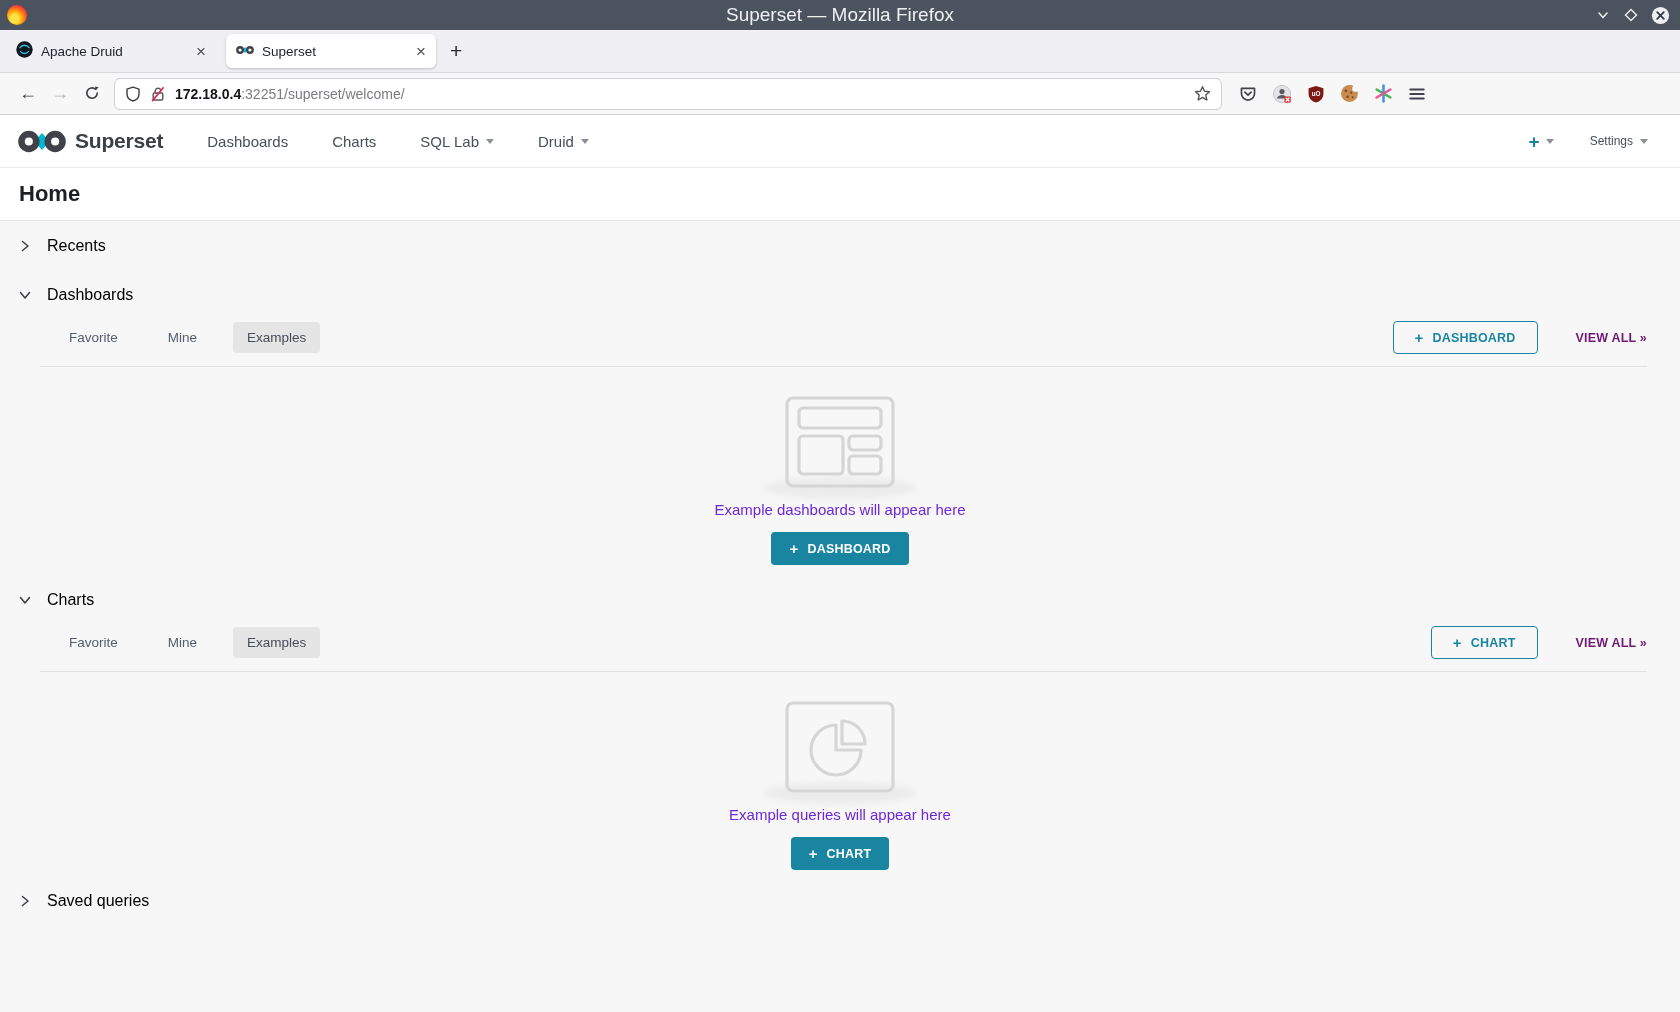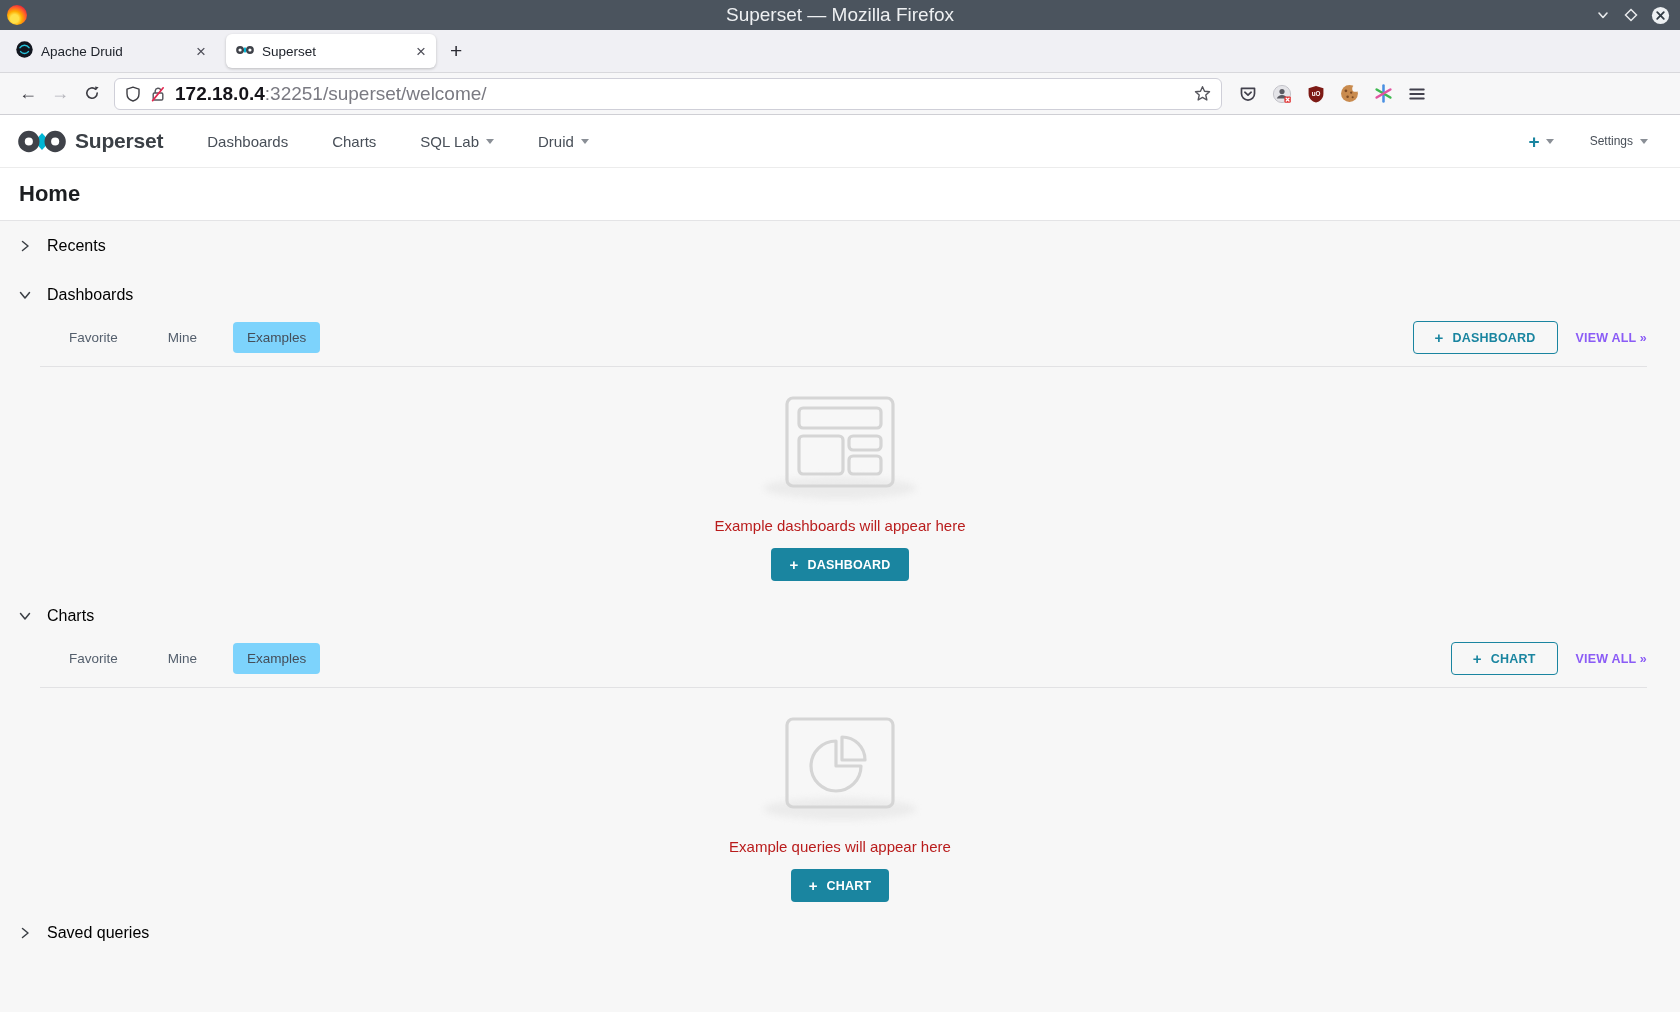--- a/index.html
+++ b/index.html
@@ -23,21 +23,21 @@
   .tab .tab-title { flex:1; white-space:nowrap; overflow:hidden; }
   .tab .tab-close { color:#4e4e58; font-size:17px; line-height:1; }
   .newtab-btn { margin-left:14px; font-size:21px; color:#2b2b33; }
 
   
   .urlrow { height:42px; background:#f7f7f8; border-bottom:1px solid #cfcfd4; display:flex; align-items:center; padding:0 12px; }
   .nav-arrow { font-size:18px; color:#3c3c43; width:32px; text-align:center; }
   .nav-arrow.disabled { color:#b4b4bb; }
   .urlfield { width:1108px; height:32px; margin-left:6px; background:#fff; border:1px solid #cfcfd8; border-radius:6px;
     display:flex; align-items:center; padding:0 10px; gap:9px; }
-  .url-text { font-size:19px; color:#7a7a82; white-space:nowrap; }
+  .url-text { font-size:14px; color:#7a7a82; white-space:nowrap; }
   .url-text b { color:#15141a; font-weight:bold; }
   .url-star { margin-left:auto; }
   .browser-actions { display:flex; align-items:center; gap:15px; margin-left:17px; }
   .browser-actions svg, .urlfield svg { display:block; }
 
   
   .ss-nav { height:53px; background:#fff; display:flex; align-items:center; padding:0 18px; border-bottom:1px solid #ececec; }
   .brand { display:flex; align-items:center; gap:9px; }
   .brand-name { font-size:21px; font-weight:bold; color:#3b4046; letter-spacing:-.2px; }
   .ss-menu { display:flex; align-items:center; }
@@ -54,34 +54,34 @@
 
   
   .content { background:#f7f7f7; }
   .section-hdr { display:flex; align-items:center; gap:15px; padding:16px 18px 15px 18px; }
   .section-title { font-size:16px; color:#000000; }
   .chev svg { display:block; }
 
   .subrow { display:flex; align-items:center; padding:2px 33px 0 55px; }
   .subtabs { display:flex; align-items:center;text-align:center; }
   .subtab { font-size:13.5px; color:#545f6d; padding:8px 14px; border-radius:4px; margin-right:22px; }
-  .subtab.selected { background:#7dd3fc; color:#454e59; }
+  .subtab.selected { background:#e5e5e5; color:#454e59; }
   .sub-actions { margin-left:auto; display:flex; align-items:center; }
   .btn-outline { display:flex; align-items:center; gap:9px; border:1px solid #1a85a0; color:#1a85a0; background:transparent;
     border-radius:4px; padding:8px 21px; font-family:"Liberation Sans",sans-serif; font-size:12.5px; font-weight:bold; letter-spacing:.2px; }
   .btn-outline .bplus, .btn-fill .bplus { font-size:15px; font-weight:bold; line-height:1; }
-  .view-all { margin-left:18px; color:#8b5cf6; font-size:12.5px; font-weight:bold; letter-spacing:.2px; text-decoration:none; }
+  .view-all { margin-left:38px; color:#701a75; font-size:12.5px; font-weight:bold; letter-spacing:.2px; text-decoration:none; }
   .hr { height:1px; background:#e2e2e4; margin:12px 33px 0 40px; }
 
   .empty { display:flex; flex-direction:column; align-items:center; padding-top:28px; }
   .icon-wrap { position:relative; }
   .icon-shadow { position:absolute; left:50%; bottom:-10px; transform:translateX(-50%);
     width:152px; height:22px; background:#ebebeb; border-radius:50%; filter:blur(3px); z-index:0; }
   .icon-wrap svg { position:relative; z-index:1; display:block; }
-  .empty-text { margin-top:28px; font-size:15px; color:#b91c1c; }
+  .empty-text { margin-top:12px; font-size:15px; color:#6d28d9; }
   .btn-fill { margin-top:14px; display:flex; align-items:center; gap:9px; background:#1a85a0; color:#fff; border:none;
     border-radius:4px; padding:9px 18px; font-family:"Liberation Sans",sans-serif; font-size:12.5px; font-weight:bold; letter-spacing:.2px; }
 
   .charts-block { margin-top:10px; }
 </style>
 </head>
 <body>
 
 <div class="titlebar">
   <div class="ff-logo"></div>

